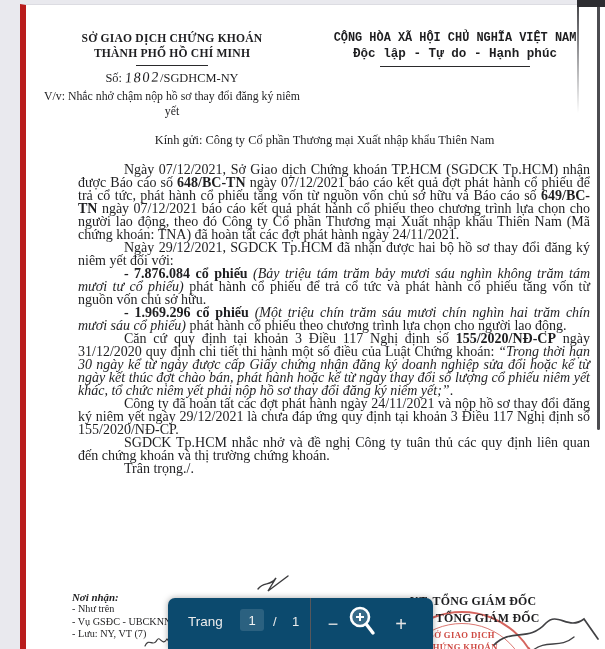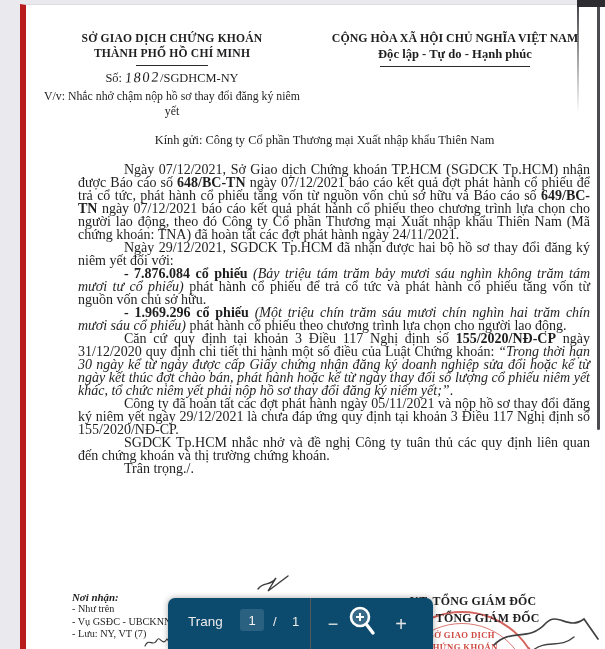--- a/index.html
+++ b/index.html
@@ -8,21 +8,21 @@
   .page{position:absolute;left:20px;top:4px;width:597px;height:645px;background:#ffffff;
         border-left:6px solid #b91c1c;border-top:1px solid #dcdce2;overflow:hidden;}
 
   
   .header-left{position:absolute;left:14px;top:26px;width:264px;text-align:center;}
   .org-line{font-weight:bold;font-size:11.6px;line-height:15px;letter-spacing:.2px;}
   .rule{height:0;border-top:1.6px solid #2a2a2c;width:72px;margin:4px auto 4px;}
   .doc-no{font-size:12.4px;line-height:15px;}
   .handwritten{display:inline-block;font-size:14.5px;letter-spacing:1.5px;transform:skewX(-7deg) rotate(-2deg);}
   .subject{font-size:11.8px;line-height:14.6px;margin-top:3px;}
-  .header-right{position:absolute;left:287px;top:26px;width:284px;text-align:center;}
+  .header-right{position:absolute;left:287px;top:26px;width:284px;text-align:center;font-family:Liberation Mono, monospace;}
   .nat-line1{font-weight:bold;font-size:11.9px;line-height:15px;}
   .nat-line2{font-weight:bold;font-size:12.6px;line-height:16px;}
   .rule-right{width:150px;border-top:1.6px solid #2a2a2c;margin:4px auto 3px;}
   .dateline{font-style:italic;font-size:12.3px;margin-top:3px;}
 
   .salutation{position:absolute;left:0;top:128px;width:100%;text-align:center;font-size:12.4px;}
 
   
   .body{position:absolute;left:52px;top:158px;width:512px;text-align:justify;
         font-size:14px;line-height:13px;}
@@ -91,21 +91,21 @@
     </div>
 
     <div class="salutation">Kính gửi: Công ty Cổ phần Thương mại Xuất nhập khẩu Thiên Nam</div>
 
     <div class="body">
       <p><span>Ngày 07/12/2021, Sở Giao dịch Chứng khoán TP.HCM (SGDCK Tp.HCM) nhận được Báo cáo số </span><span class="b">648/BC-TN</span><span> ngày 07/12/2021 báo cáo kết quả đợt phát hành cổ phiếu để trả cổ tức, phát hành cổ phiếu tăng vốn từ nguồn vốn chủ sở hữu và Báo cáo số </span><span class="b">649/BC-TN</span><span> ngày 07/12/2021 báo cáo kết quả phát hành cổ phiếu theo chương trình lựa chọn cho người lao động, theo đó Công ty Cổ phần Thương mại Xuất nhập khẩu Thiên Nam (Mã chứng khoán: TNA) đã hoàn tất các đợt phát hành ngày 24/11/2021.</span></p>
       <p>Ngày 29/12/2021, SGDCK Tp.HCM đã nhận được hai bộ hồ sơ thay đổi đăng ký niêm yết đối với:</p>
       <p><span class="b">- 7.876.084 cổ phiếu </span><span class="i">(Bảy triệu tám trăm bảy mươi sáu nghìn không trăm tám mươi tư cổ phiếu)</span><span> phát hành cổ phiếu để trả cổ tức và phát hành cổ phiếu tăng vốn từ nguồn vốn chủ sở hữu.</span></p>
       <p><span class="b">- 1.969.296 cổ phiếu </span><span class="i">(Một triệu chín trăm sáu mươi chín nghìn hai trăm chín mươi sáu cổ phiếu)</span><span> phát hành cổ phiếu theo chương trình lựa chọn cho người lao động.</span></p>
       <p><span>Căn cứ quy định tại khoản 3 Điều 117 Nghị định số </span><span class="b">155/2020/NĐ-CP</span><span> ngày 31/12/2020 quy định chi tiết thi hành một số điều của Luật Chứng khoán: </span><span class="i">“Trong thời hạn 30 ngày kể từ ngày được cấp Giấy chứng nhận đăng ký doanh nghiệp sửa đổi hoặc kể từ ngày kết thúc đợt chào bán, phát hành hoặc kể từ ngày thay đổi số lượng cổ phiếu niêm yết khác, tổ chức niêm yết phải nộp hồ sơ thay đổi đăng ký niêm yết;”</span><span>.</span></p>
-      <p>Công ty đã hoàn tất các đợt phát hành ngày 05/11/2021 và nộp hồ sơ thay đổi đăng ký niêm yết ngày 29/12/2021 là chưa đáp ứng quy định tại khoản 3 Điều 117 Nghị định số 155/2020/NĐ-CP.</p>
+      <p>Công ty đã hoàn tất các đợt phát hành ngày 24/11/2021 và nộp hồ sơ thay đổi đăng ký niêm yết ngày 29/12/2021 là chưa đáp ứng quy định tại khoản 3 Điều 117 Nghị định số 155/2020/NĐ-CP.</p>
       <p>SGDCK Tp.HCM nhắc nhở và đề nghị Công ty tuân thủ các quy định liên quan đến chứng khoán và thị trường chứng khoán.</p>
       <p>Trân trọng./.</p>
     </div>
 
     <svg class="mark-closing" width="40" height="22">
       <path d="M4,16 C10,8 16,14 22,5 L14,18 L34,3" stroke="#3c3c3e" stroke-width="1.4" fill="none" stroke-linecap="round"></path>
     </svg>
 
     <div class="recipients">
       <div class="head">Nơi nhận:</div>

